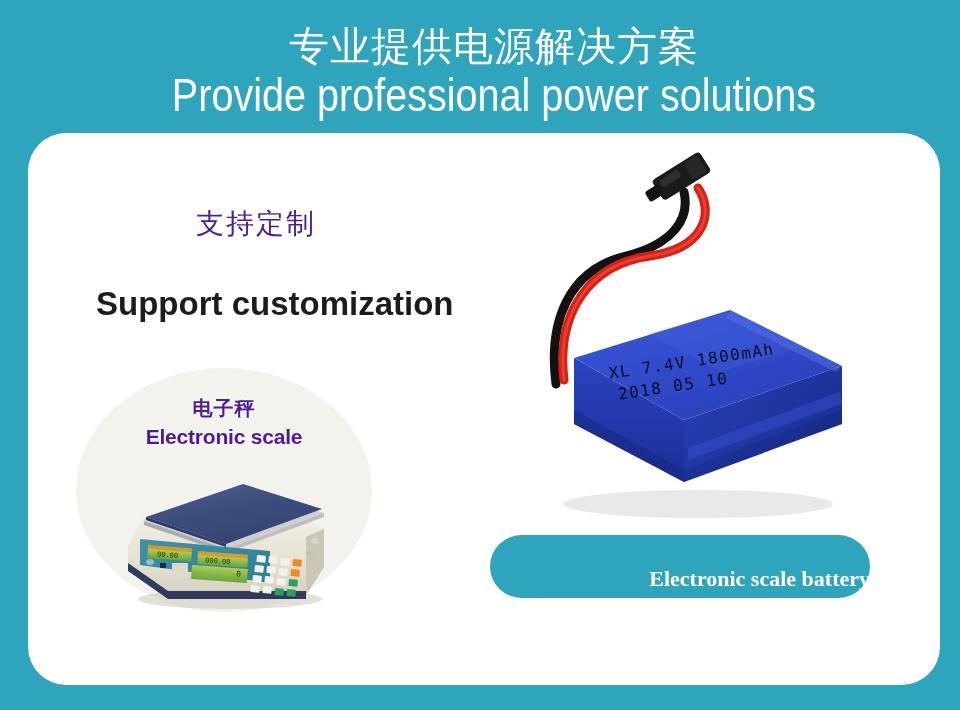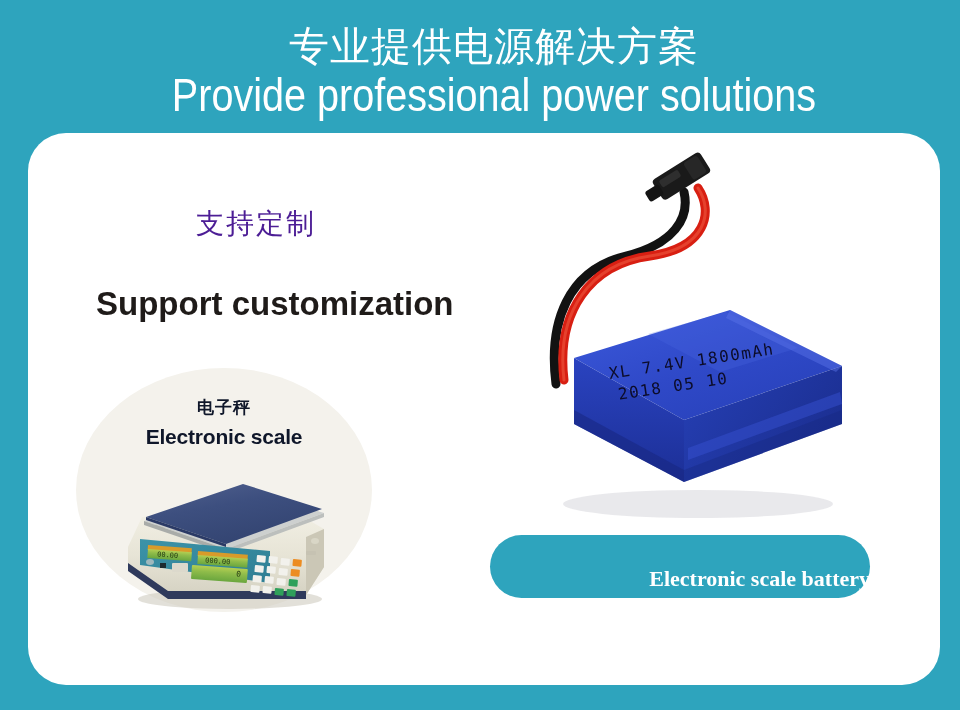--- a/index.html
+++ b/index.html
@@ -97,36 +97,36 @@
     height: 244px;
     background: #f4f2ec;
     border-radius: 50%;
   }
   .scale-cn {
     position: absolute;
     left: 76px;
     top: 393px;
     width: 296px;
     text-align: center;
-    font-size: 17px;
+    font-size: 20px;
     line-height: 30px;
     font-weight: 700;
-    color: #0f172a;
+    color: #4c1d95;
     letter-spacing: 1px;
   }
   .scale-en {
     position: absolute;
     left: 76px;
     top: 424px;
     width: 296px;
     text-align: center;
     font-size: 21px;
     line-height: 26px;
     font-weight: 700;
-    color: #0f172a;
+    color: #4c1d95;
     letter-spacing: -0.2px;
   }
   .scale-art {
     position: absolute;
     left: 110px;
     top: 455px;
     width: 235px;
     height: 155px;
   }
 

